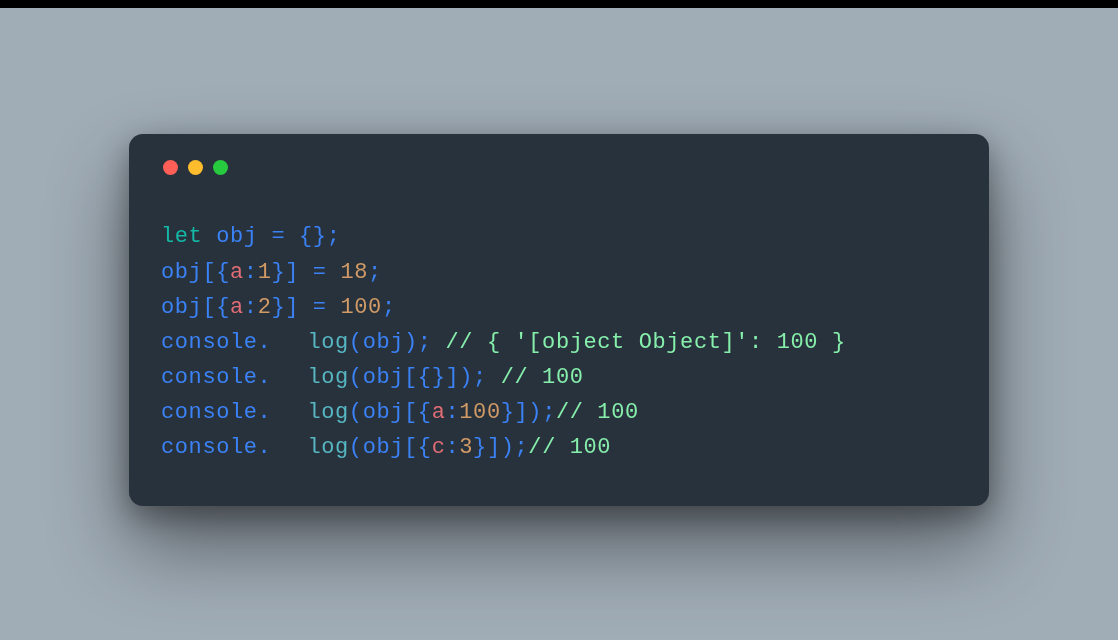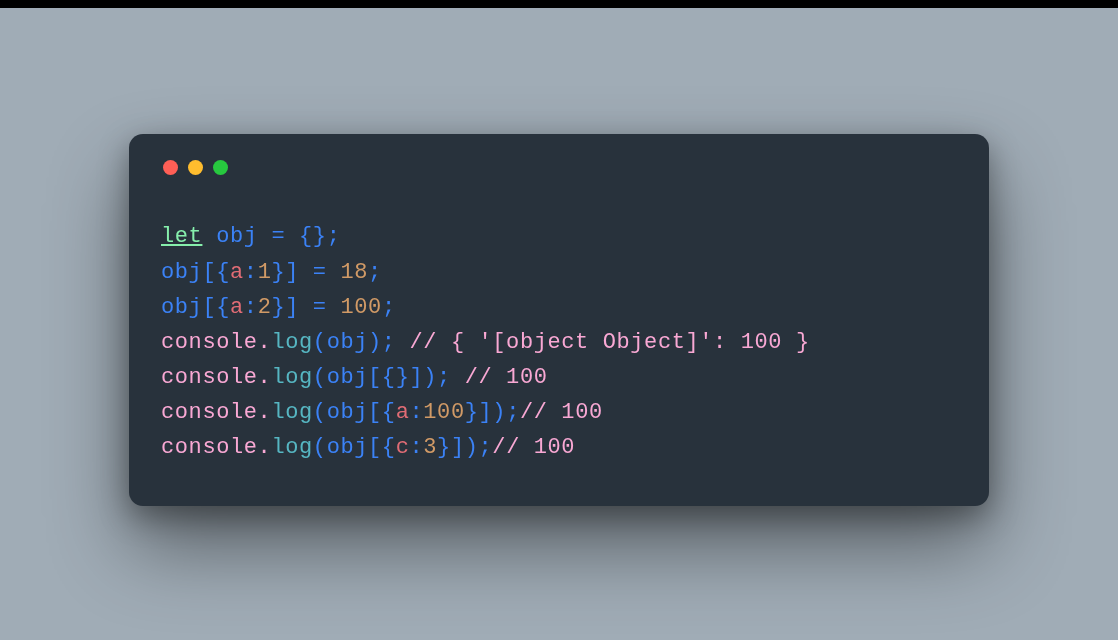--- a/index.html
+++ b/index.html
@@ -51,27 +51,27 @@
 
   pre.code {
     margin: 0;
     font-family: "SFMono-Regular", ui-monospace, "Menlo", "Consolas", "Liberation Mono", monospace;
     font-size: 22px;
     line-height: 1.6;
     letter-spacing: 0.6px;
     white-space: pre;
     color: #d6e0e6;
   }
-  .tok-kw   { color:#86efac;text-decoration:underline; }  
+  .tok-kw   { color:#14b8a6; }  
   .tok-id   { color:#3b82f6; }  
   .tok-prop { color:#e06c75; }  
   .tok-num  { color:#d19a66; }  
-  .tok-func { color:#56b6c2; }  
-  .tok-cm   { color:#f9a8d4;text-align:right; }  
-  .tok-callee { color:#f9a8d4; } 
+  .tok-func { color:#56b6c2;margin-left:36px; }  
+  .tok-cm   { color:#86efac;text-align:right; }  
+  .tok-callee { color:#3b82f6; } 
 </style>
 </head>
 <body>
 
 <div class="topbar"></div>
 
 <div class="stage">
   <div class="window">
     <div class="traffic">
       <span class="dot red"></span>

